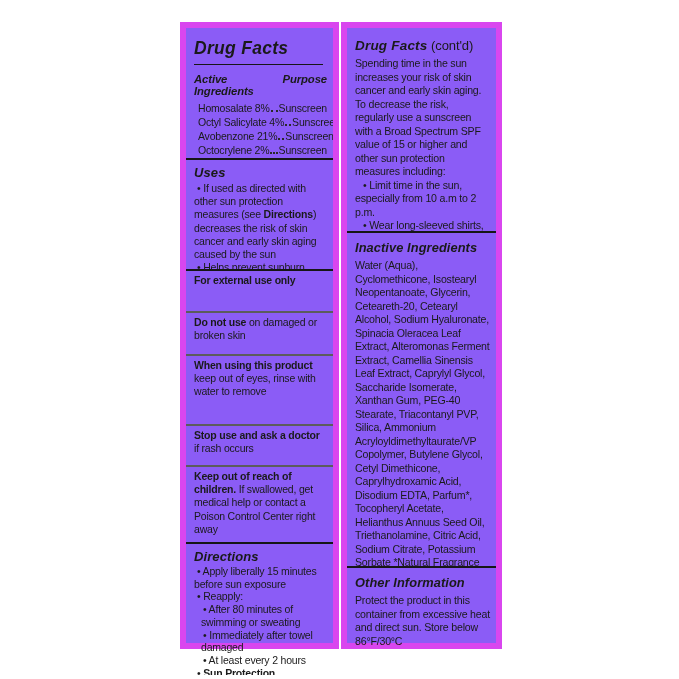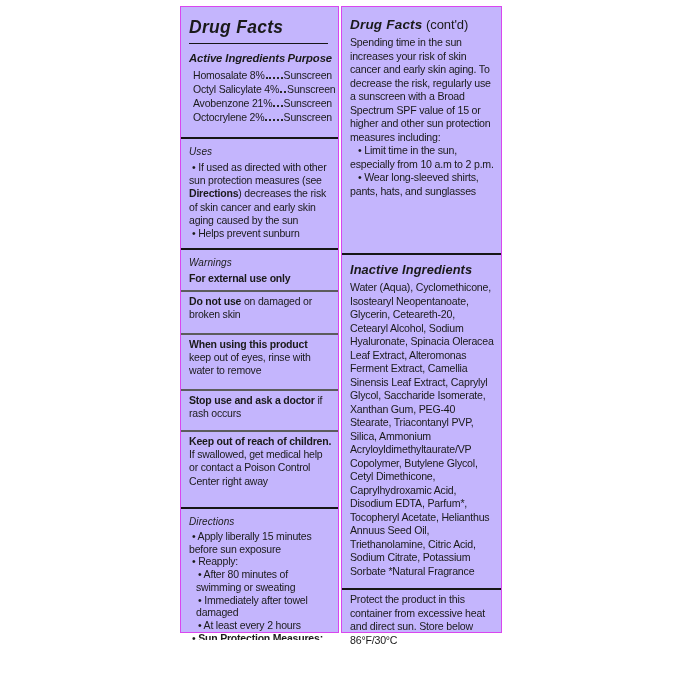--- a/index.html
+++ b/index.html
@@ -1,54 +1,54 @@
 <!DOCTYPE html>
 <html><head>
 <meta charset="utf-8">
 <style>
   html,body{margin:0;padding:0;}
   body{
     width:679px;height:679px;background:#ffffff;position:relative;
     font-family:"Liberation Sans", sans-serif;color:#1a1a1a;overflow:hidden;
   }
   .panel{
-    position:absolute;top:6px;height:627px;border:1px solid #d946ef;
-    background:#c4b5fd;box-sizing:border-box;
+    position:absolute;top:22px;height:627px;border:6px solid #d946ef;
+    background:#8b5cf6;box-sizing:border-box;
   }
   #panel-left{left:180px;width:159px;}
   #panel-right{left:341px;width:161px;}
   .sec{box-sizing:border-box;padding:3px 6px 0 8px;overflow:hidden;}
   .rule{height:2px;background:#161616;}
   .grayrule{height:2px;background:#5c5c5c;}
   .thinrule{height:1px;background:#161616;margin:5px 4px 0 0;}
   p{margin:0;font-size:10.5px;line-height:13.2px;letter-spacing:-0.2px;overflow-wrap:break-word;}
   .bold{font-weight:bold;}
-  .h{font-weight:normal;font-style:italic;font-size:10px;line-height:15px;margin:2px 0 2px;letter-spacing:0.1px;}
+  .h{font-weight:bold;font-style:italic;font-size:13px;line-height:15px;margin:2px 0 2px;letter-spacing:0.1px;}
   .df-title{font-weight:bold;font-style:italic;font-size:17.5px;letter-spacing:0.3px;padding-top:7px;}
   
   .s1{height:130px;}
   .s2{height:109px;}
   .s3{height:40px;}
   .s4{height:41px;}
-  .s5{height:54px;}
+  .s5{height:68px;}
   .s6{height:39px;}
   .s7{height:75px;}
   .s8{height:131px;}
   .s8 p{line-height:12.7px;}
   .s8 .h{margin-bottom:1px;}
   .ai-head{display:flex;justify-content:space-between;font-weight:bold;font-style:italic;
     font-size:11.3px;margin:8px 0 4px;letter-spacing:-0.1px;}
   .ai-row{display:flex;align-items:baseline;font-size:10.5px;line-height:14px;
     letter-spacing:-0.2px;padding-left:4px;}
   .ai-name,.ai-purpose{white-space:nowrap;}
   .leader{flex:1;border-bottom:2px dotted #2a2a2a;margin:0 1px 2px 1px;min-width:6px;}
   .ti4{text-indent:3px;}
   .sub{padding-left:7px;text-indent:2px;}
   
-  .r1{height:246px;}
+  .r1{height:203px;}
   .r2{height:333px;}
   .r3{height:83px;}
   .r-body p{font-size:10.6px;line-height:13.5px;}
   .title2{font-size:13px;padding-top:7px;margin-bottom:4px;letter-spacing:-0.1px;}
   .ti-bold{font-weight:bold;font-style:italic;font-size:13.5px;letter-spacing:0.2px;}
   .rb{text-indent:8px;}
   .h2{font-weight:bold;font-style:italic;font-size:12.8px;line-height:16px;margin:4px 0 3px;letter-spacing:0.1px;}
 </style>
 </head>
 <body>
@@ -90,21 +90,20 @@
 
     <div class="sec s2">
       <div class="h">Uses</div>
       <p class="ti4"><span>• If used as directed with other sun protection measures (see </span><span class="bold">Directions</span><span>) decreases the risk of skin cancer and early skin aging caused by the sun</span></p>
       <p class="ti4">• Helps prevent sunburn</p>
     </div>
 
     <div class="rule"></div>
 
     <div class="sec s3">
-      <div class="h">Warnings</div>
       <p class="bold">For external use only</p>
     </div>
 
     <div class="grayrule"></div>
 
     <div class="sec s4">
       <p><span class="bold">Do not use</span><span> on damaged or broken skin</span></p>
     </div>
 
     <div class="grayrule"></div>
@@ -152,18 +151,19 @@
     <div class="rule"></div>
 
     <div class="sec r2">
       <div class="h2">Inactive Ingredients</div>
       <p>Water (Aqua), Cyclomethicone, Isostearyl Neopentanoate, Glycerin, Ceteareth-20, Cetearyl Alcohol, Sodium Hyaluronate, Spinacia Oleracea Leaf Extract, Alteromonas Ferment Extract, Camellia Sinensis Leaf Extract, Caprylyl Glycol, Saccharide Isomerate, Xanthan Gum, PEG-40 Stearate, Triacontanyl PVP, Silica, Ammonium Acryloyldimethyltaurate/VP Copolymer, Butylene Glycol, Cetyl Dimethicone, Caprylhydroxamic Acid, Disodium EDTA, Parfum*, Tocopheryl Acetate, Helianthus Annuus Seed Oil, Triethanolamine, Citric Acid, Sodium Citrate, Potassium Sorbate *Natural Fragrance</p>
     </div>
 
     <div class="rule"></div>
 
     <div class="sec r3">
+      <div class="h2">Other Information</div>
       <p>Protect the product in this container from excessive heat and direct sun. Store below 86°F/30°C</p>
     </div>
 
   </div>
 
 </div>
 
 </body></html>

